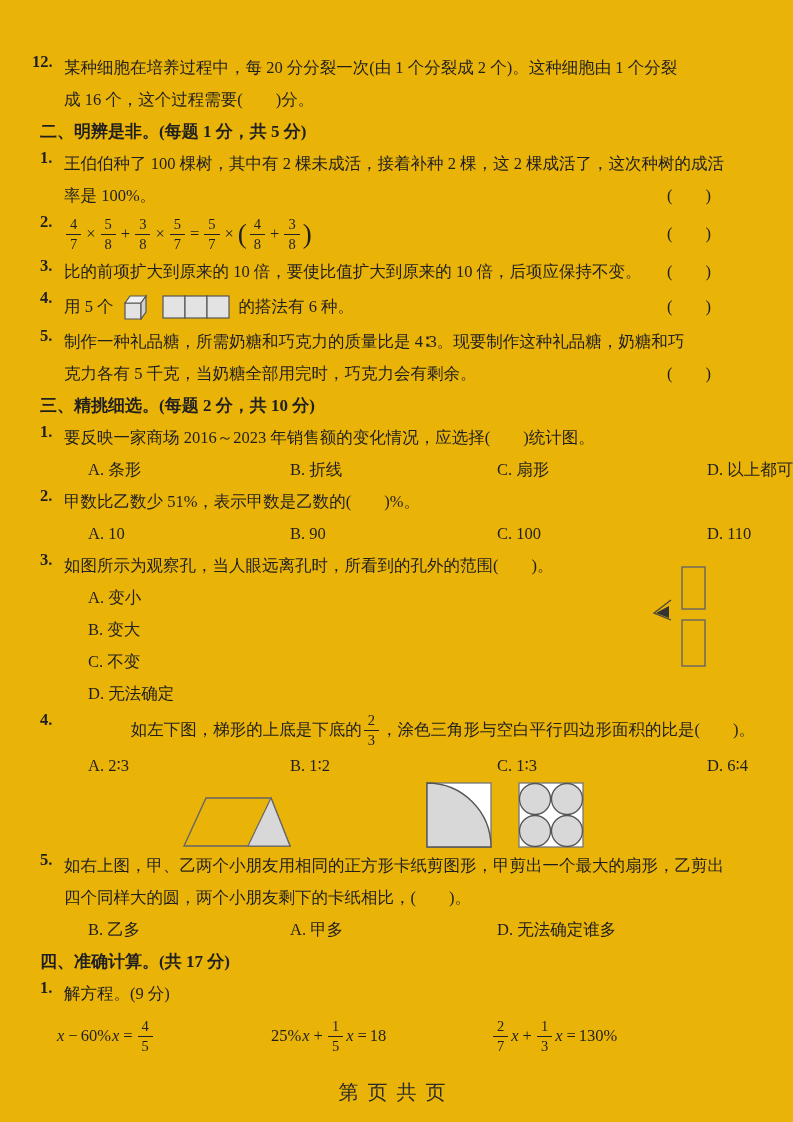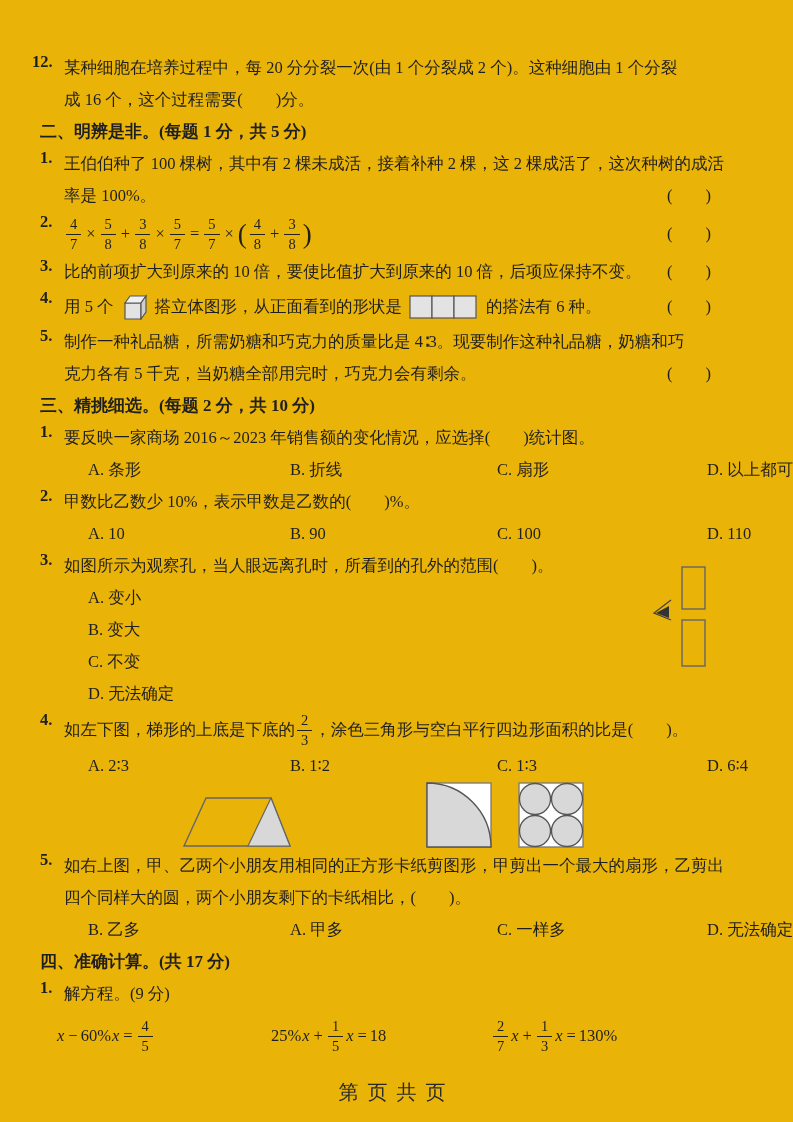--- a/index.html
+++ b/index.html
@@ -7,21 +7,21 @@
     position:relative;
     width:793px;height:1122px;
     background:#eab308;
     color:#1f1f1f;
     font-family:"Liberation Serif","DejaVu Serif",serif;
     font-size:16.5px;
     overflow:hidden;
   }
   .content{padding:52px 38px 0 40px;}
   .line{line-height:32px;min-height:32px;}
-  .flexline{display:flex;align-items:center;}
+  .flexline{display:flex;align-items:center;justify-content:flex-end;}
   .hdr{font-weight:bold;font-size:17px;}
   .q{display:flex;align-items:flex-start;}
   .qn{flex:none;width:24px;font-weight:bold;}
   .qn12{flex:none;width:32px;margin-left:-8px;font-weight:bold;}
   .qb{flex:1;min-width:0;}
   .bracket{margin-left:auto;margin-right:44px;flex:none;white-space:pre;}
   .opts{display:flex;padding-left:24px;line-height:32px;min-height:32px;gap:48px;}
   .opt{flex:none;}
   .opts .opt:nth-child(1){width:154px;}
   .opts .opt:nth-child(2){width:159px;}
@@ -142,21 +142,20 @@
     <div class="q">
       <span class="qn">4.</span>
       <div class="qb">
         <div class="cubeline flexline">
           <span>用 5 个</span>
           <svg class="inline-icon" width="27" height="26" viewBox="0 0 27 26">
             <polygon points="4,9 20,9 20,25 4,25" fill="#e3e3e3" stroke="#555" stroke-width="1.2"></polygon>
             <polygon points="4,9 9,2 25,2 20,9" fill="#f0f0f0" stroke="#555" stroke-width="1.2"></polygon>
             <polygon points="20,9 25,2 25,18 20,25" fill="#cfcfcf" stroke="#555" stroke-width="1.2"></polygon>
           </svg>
-          <span>搭立体图形，从正面看到的形状是</span>
           <svg class="inline-icon" width="70" height="25" viewBox="0 0 70 25">
             <rect x="1" y="1" width="22" height="22" fill="#e3e3e3" stroke="#555" stroke-width="1.2"></rect>
             <rect x="23" y="1" width="22" height="22" fill="#e3e3e3" stroke="#555" stroke-width="1.2"></rect>
             <rect x="45" y="1" width="22" height="22" fill="#e3e3e3" stroke="#555" stroke-width="1.2"></rect>
           </svg>
           <span>的搭法有 6 种。</span>
           <span class="bracket">(　　)</span>
         </div>
       </div>
     </div>
@@ -183,21 +182,21 @@
           <span class="opt">B. 折线</span>
           <span class="opt">C. 扇形</span>
           <span class="opt">D. 以上都可以</span>
         </div>
       </div>
     </div>
 
     <div class="q">
       <span class="qn">2.</span>
       <div class="qb">
-        <div class="line">甲数比乙数少 10%，表示甲数是乙数的(　　)%。</div>
+        <div class="line">甲数比乙数少 51%，表示甲数是乙数的(　　)%。</div>
         <div class="opts">
           <span class="opt">A. 10</span>
           <span class="opt">B. 90</span>
           <span class="opt">C. 100</span>
           <span class="opt">D. 110</span>
         </div>
       </div>
     </div>
 
     <div class="q relblock">
@@ -260,21 +259,20 @@
     </div>
 
     <div class="q">
       <span class="qn">5.</span>
       <div class="qb">
         <div class="line">如右上图，甲、乙两个小朋友用相同的正方形卡纸剪图形，甲剪出一个最大的扇形，乙剪出</div>
         <div class="line">四个同样大的圆，两个小朋友剩下的卡纸相比，(　　)。</div>
         <div class="opts">
           <span class="opt">B. 乙多</span>
           <span class="opt">A. 甲多</span>
-          <span class="opt">C. 一样多</span>
           <span class="opt">D. 无法确定谁多</span>
         </div>
       </div>
     </div>
 
     <div class="line hdr">四、准确计算。(共 17 分)</div>
 
     <div class="q">
       <span class="qn">1.</span>
       <div class="qb">

